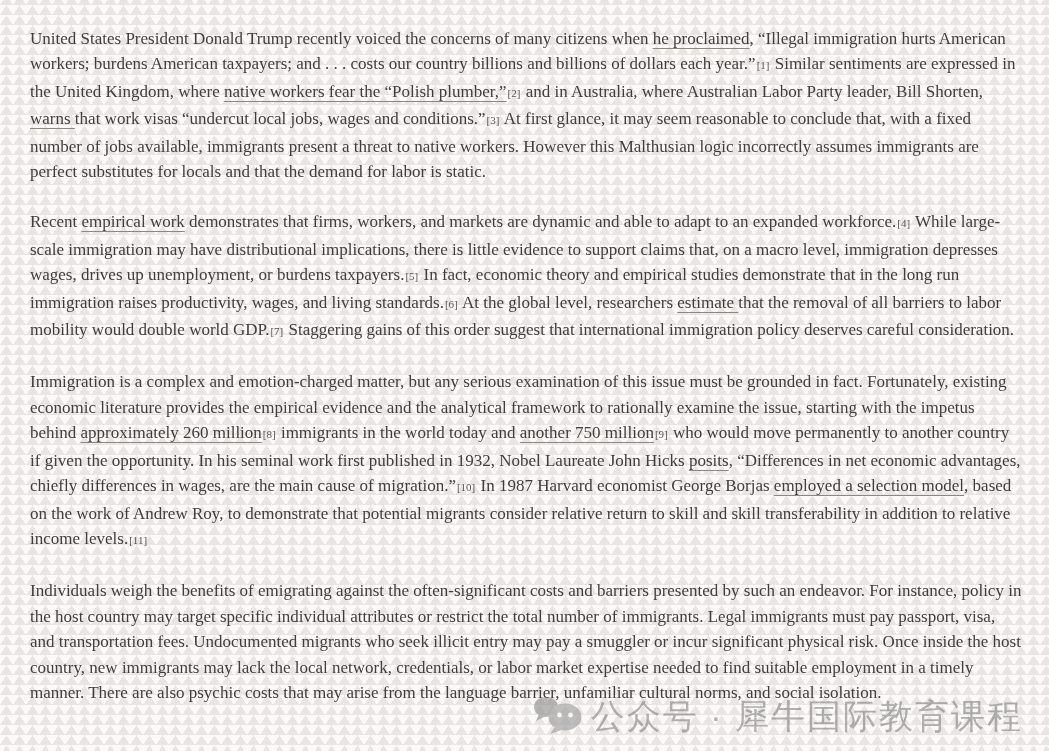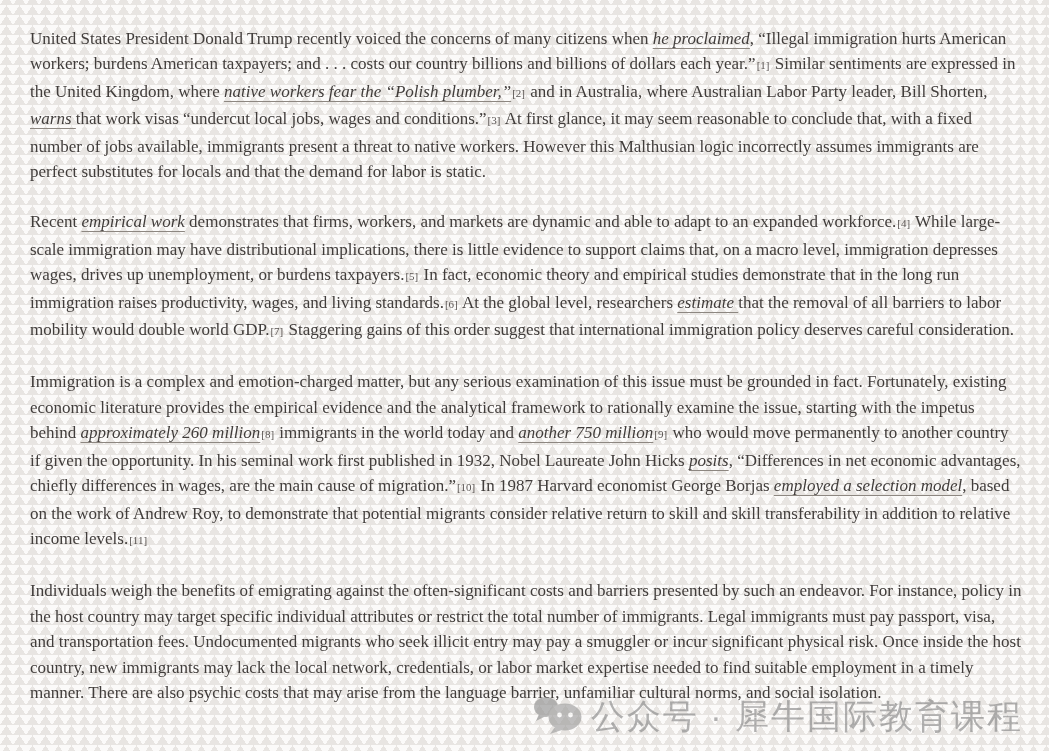--- a/index.html
+++ b/index.html
@@ -31,21 +31,20 @@
   .para {
     margin: 0 0 25px 0;
   }
   .link {
     color: inherit;
     text-decoration: underline;
     text-decoration-thickness: 1px;
     text-decoration-color: #8d8781;
     text-underline-offset: 3.5px;
     cursor: pointer;
-    font-style: italic;
   }
   .footnote {
     font-size: 11px;
     color: #5a5553;
     vertical-align: baseline;
     padding: 0 1px;
     cursor: pointer;
   }
   .watermark {
     position: absolute;

